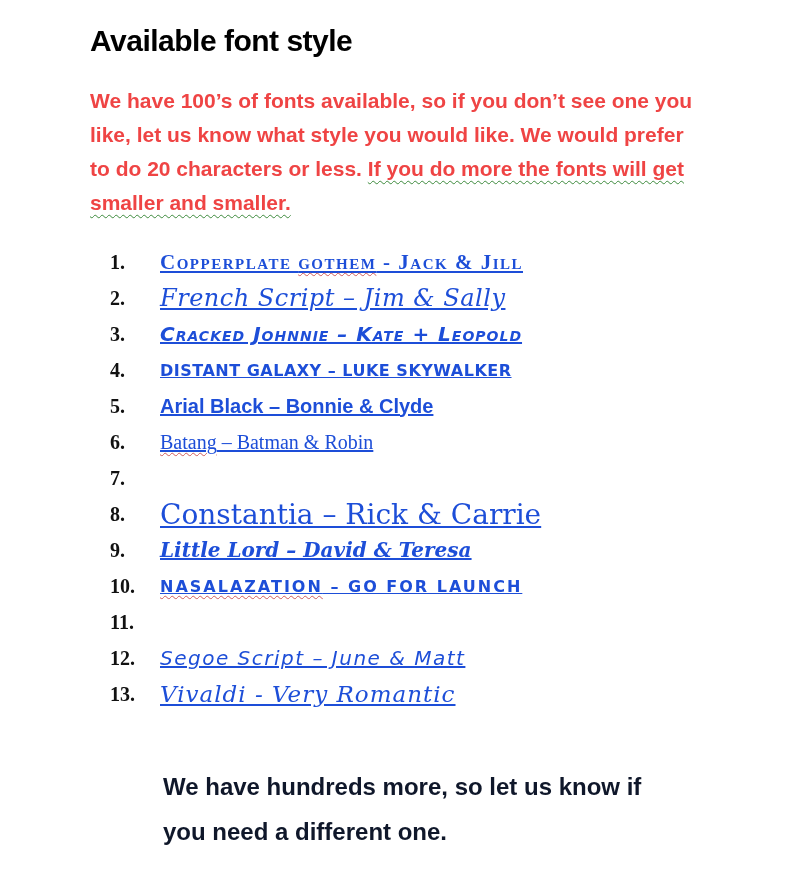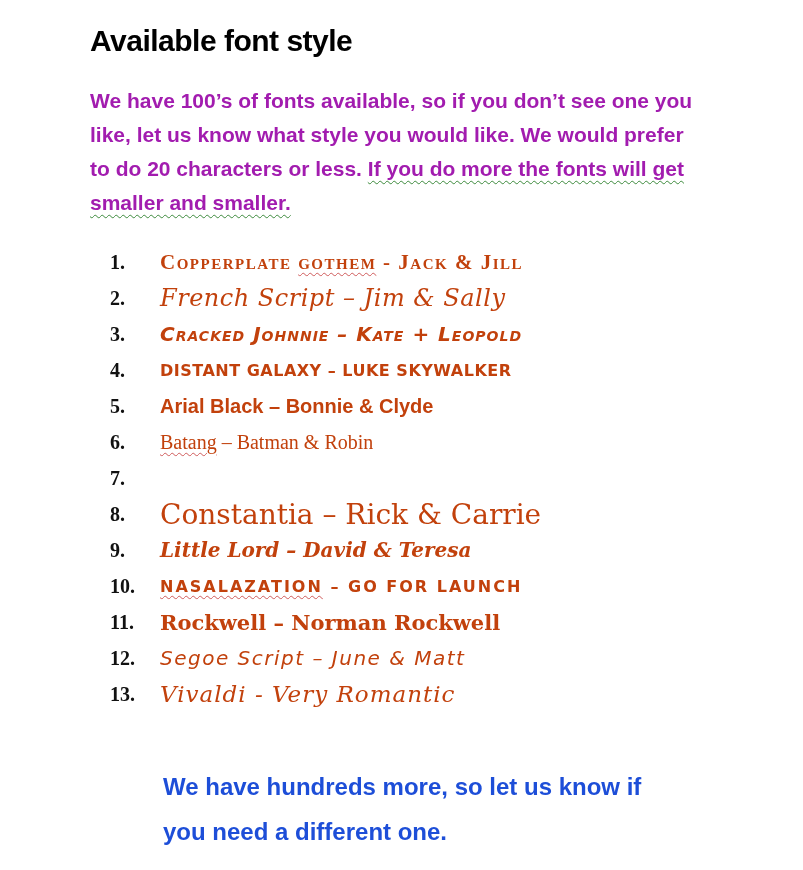--- a/index.html
+++ b/index.html
@@ -24,21 +24,21 @@
     font-weight: 700;
     letter-spacing: -0.5px;
     color: #000000;
   }
   p.intro {
     margin: 26px 0 0 0;
     max-width: 612px;
     font-size: 21px;
     line-height: 34px;
     font-weight: 600;
-    color: #a21caf;
+    color: #ef4444;
   }
   .gsq {
     text-decoration: underline;
     text-decoration-style: wavy;
     text-decoration-color: #3d8a3d;
     text-decoration-thickness: 1px;
     text-underline-offset: 4px;
   }
   .sq {
     text-decoration: underline;
@@ -56,21 +56,21 @@
     align-items: center;
     min-height: 36px;
   }
   .num {
     flex: 0 0 50px;
     font-family: "Liberation Serif", serif;
     font-weight: 700;
     font-size: 20px;
     color: #111111;
   }
-  .entry { white-space: nowrap; color: #c2410c; }
+  .entry { white-space: nowrap; color: #1d4ed8; text-decoration: underline; }
 
   .f-copperplate {
     font-family: "Liberation Serif", serif;
     font-variant: small-caps;
     font-weight: 700;
     font-size: 21px;
     letter-spacing: 1.5px;
   }
   .f-french-script {
     font-family: "DejaVu Serif", serif;
@@ -141,21 +141,21 @@
     font-style: italic;
     font-size: 23px;
     letter-spacing: 1px;
   }
   p.closing {
     margin: 52px 0 0 73px;
     max-width: 480px;
     font-size: 24px;
     line-height: 45px;
     font-weight: 600;
-    color: #1d4ed8;
+    color: #0f172a;
   }
 </style>
 </head>
 <body>
 
 <div class="page">
 
   <h1 class="title">Available font style</h1>
 
   <p class="intro"><span>We have 100’s of fonts available, so if you don’t see one you like, let us know what style you would like. We would prefer to do 20 characters or less. </span><span class="gsq">If you do more the fonts will get smaller and smaller.</span></p>
@@ -206,21 +206,20 @@
       <span class="entry f-little-lord"><span>Little Lord – David &amp; Teresa</span></span>
     </div>
 
     <div class="row">
       <span class="num">10.</span>
       <span class="entry f-nasalazation"><span class="sq">Nasalazation</span><span> – Go for Launch</span></span>
     </div>
 
     <div class="row">
       <span class="num">11.</span>
-      <span class="entry f-rockwell"><span>Rockwell – Norman Rockwell</span></span>
     </div>
 
     <div class="row">
       <span class="num">12.</span>
       <span class="entry f-segoe-script"><span>Segoe Script – June &amp; Matt</span></span>
     </div>
 
     <div class="row">
       <span class="num">13.</span>
       <span class="entry f-vivaldi"><span>Vivaldi - Very Romantic</span></span>

